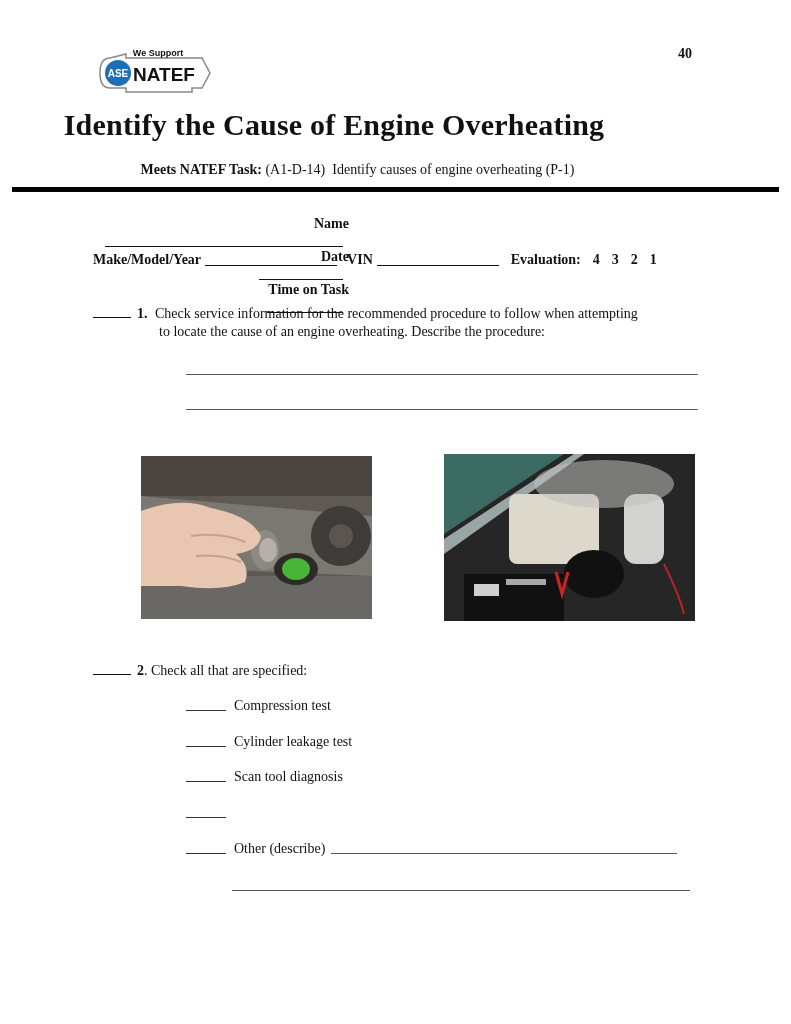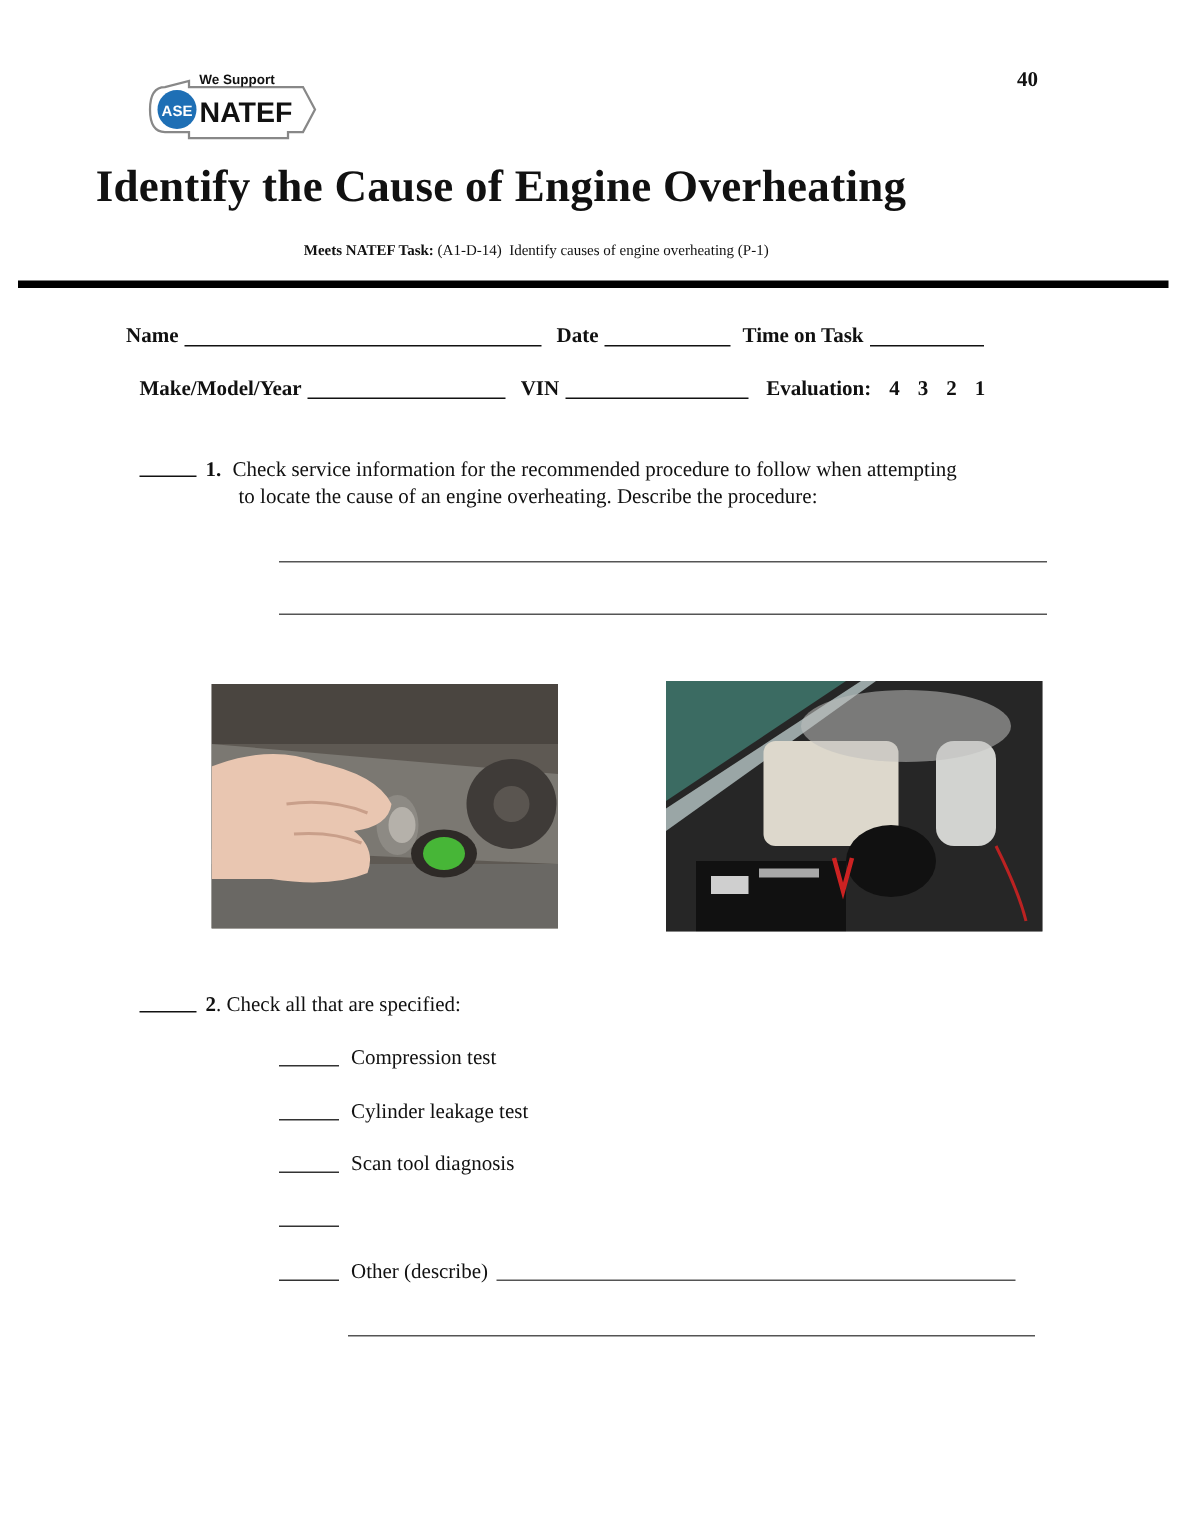--- a/index.html
+++ b/index.html
@@ -1,21 +1,21 @@
 <!DOCTYPE html>
 <html><head>
 <meta charset="utf-8">
 <style>
   html, body { margin:0; padding:0; background:#fff; }
   body { width:791px; height:1024px; position:relative; overflow:hidden; font-family:"Liberation Serif", serif; color:#111; }
   .abs { position:absolute; }
   .logo { left:96px; top:44px; width:118px; height:58px; }
   .page-num { left:678px; top:46px; font-size:14px; font-weight:bold; }
   .title { left:0; width:668px; top:108px; text-align:center; font-size:30px; font-weight:bold; letter-spacing:0.2px; }
-  .subtitle { left:0; width:715px; top:162px; text-align:center; font-size:10px; }
+  .subtitle { left:0; width:715px; top:162px; text-align:center; font-size:14px; }
   .subtitle b { font-weight:bold; }
   .rule { left:12px; top:187px; width:767px; height:5px; background:#000; }
   .row { font-size:14px; font-weight:bold; display:flex; align-items:flex-end; }
   .blank { display:inline-block; border-bottom:1.3px solid #111; height:14px; margin:0 6px 2px 4px; }
   .q { font-size:14px; line-height:18px; }
   .score-blank { display:inline-block; width:38px; border-bottom:1.3px solid #111; height:12px; }
   .write-line { height:0; border-top:1px solid #555; }
   .photo { overflow:hidden; }
   .opt { font-size:14px; display:flex; align-items:flex-start; }
   .opt .cb { display:inline-block; width:40px; border-bottom:1px solid #333; height:12px; margin-right:8px; }
@@ -38,21 +38,21 @@
 <div class="abs title">Identify the Cause of Engine Overheating</div>
 
 <div class="abs subtitle">
   <b>Meets NATEF Task:</b>
   <span>(A1-D-14)</span>&nbsp;
   <span>Identify causes of engine overheating (P-1)</span>
 </div>
 
 <div class="abs rule"></div>
 
-<div class="abs row" style="left:84px; top:216px;">
+<div class="abs row" style="left:101px; top:216px;flex-direction:column;">
   <span>Name</span>
   <span class="blank" style="width:238px;"></span>
   <span style="margin-left:4px;">Date</span>
   <span class="blank" style="width:84px;"></span>
   <span style="margin-left:2px;">Time on Task</span>
   <span class="blank" style="width:76px;"></span>
 </div>
 
 <div class="abs row" style="left:93px; top:251px;text-align:right;">
   <span>Make/Model/Year</span>

